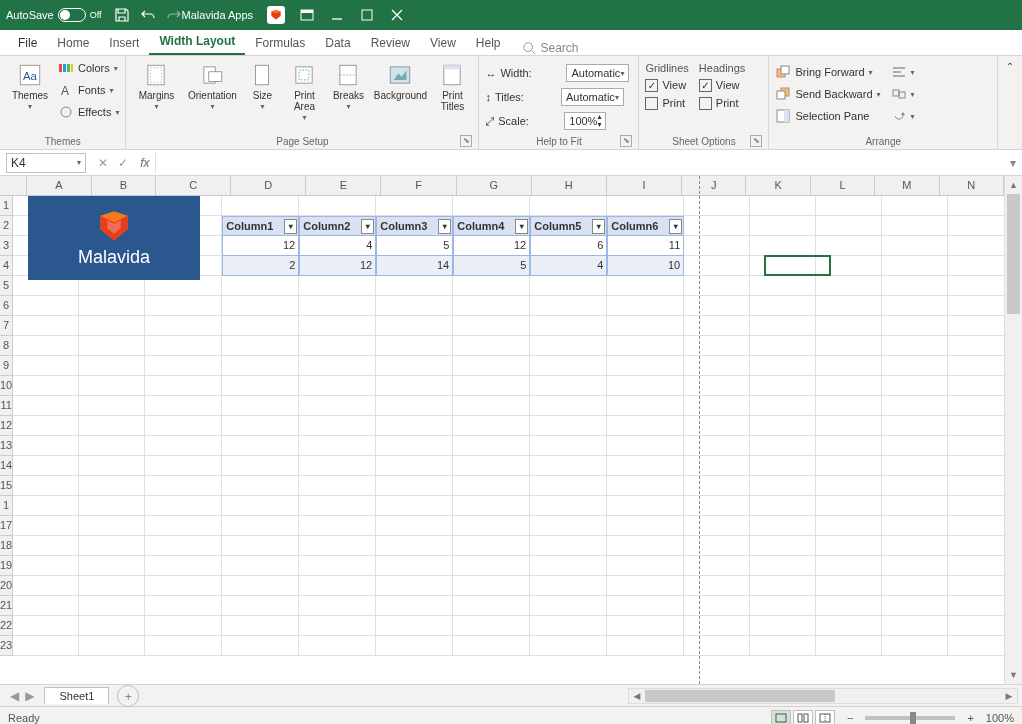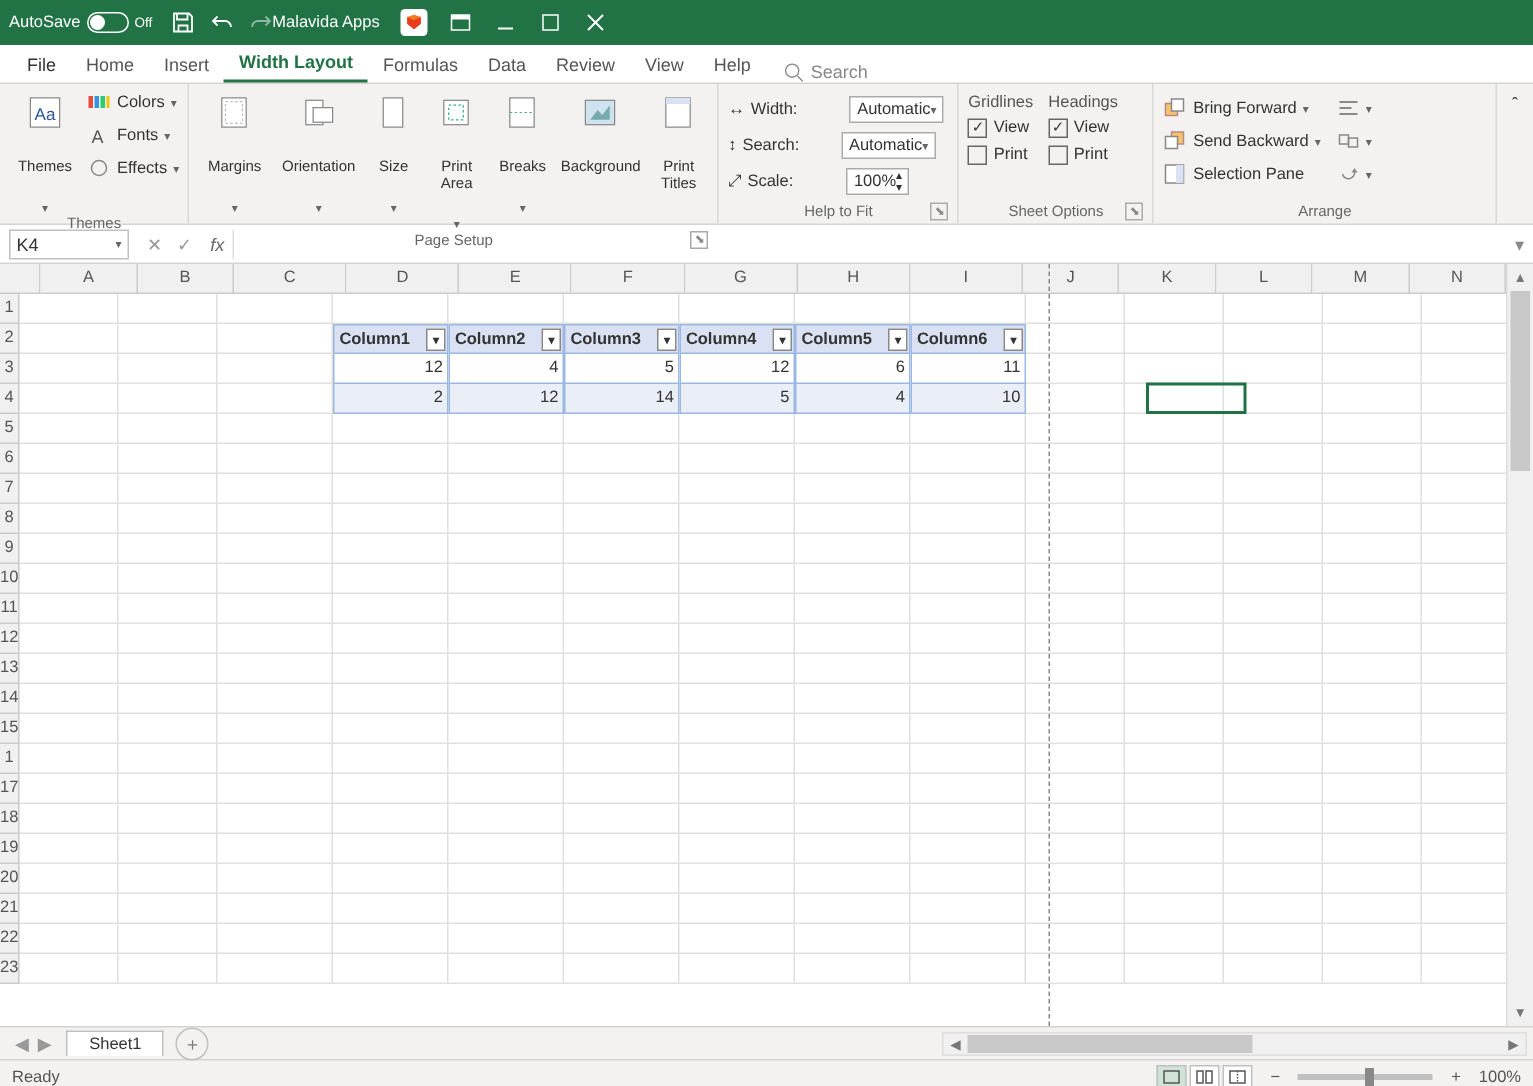--- a/index.html
+++ b/index.html
@@ -27,21 +27,21 @@
 .search-wrap { display:flex; align-items:center; gap:4px; color:#888; margin-left:12px; }
 .share-btn,.comments-btn { border:1px solid #c0c0c0; padding:3px 8px; font-size:12px; display:flex; gap:4px; align-items:center; cursor:pointer; background:#fff; }
 .share-btn { color:#217346; }
 
 
 .ribbon { height:94px; background:#f3f2f1; border-bottom:1px solid #d4d4d4; display:flex; }
 .group { border-right:1px solid #d8d8d8; display:flex; flex-direction:column; padding:2px 6px 1px; }
 .group-content { flex:1; display:flex; align-items:flex-start; gap:4px; }
 .group-label { text-align:center; font-size:10px; color:#666; padding-bottom:1px; position:relative; }
 .group-launcher { position:absolute; right:0; bottom:1px; width:12px; height:12px; border:1px solid #aaa; font-size:8px; line-height:10px; text-align:center; color:#888; cursor:pointer; }
-.vbtn { display:flex; flex-direction:column; align-items:center; width:48px; cursor:pointer; font-size:10px; line-height:11px; text-align:center; padding-top:4px;gap:16px; }
+.vbtn { display:flex; flex-direction:column; align-items:center; width:48px; cursor:pointer; font-size:10px; line-height:11px; text-align:center; padding-top:4px; }
 .vbtn svg { width:26px; height:26px; margin-bottom:2px; }
 .vstack { display:flex; flex-direction:column; gap:2px; font-size:11px; }
 .vstack-row { display:flex; align-items:center; gap:4px; cursor:pointer; height:20px; }
 .vstack-row svg { width:16px; height:16px; }
 .drop { font-size:8px; color:#666; }
 .sfit-row { display:grid; grid-template-columns:auto 62px auto; gap:4px; align-items:center; height:22px; font-size:11px; }
 .sfit-sel { border:1px solid #ababab; background:#fff; height:18px; font-size:11px; padding:0 4px; display:flex; align-items:center; justify-content:space-between; cursor:pointer; }
 .chk-row { display:flex; align-items:center; gap:4px; font-size:11px; height:18px; cursor:pointer; }
 .chk { width:13px; height:13px; border:1px solid #666; display:flex; align-items:center; justify-content:center; font-size:10px; }
 .chk.on::after { content:"✓"; color:#333; }
@@ -286,21 +286,21 @@
       <div class="sfit-row">
           <span>↔</span>
           <span style="font-size:11px">Width:</span>
           <div class="sfit-sel">
             <span>Automatic</span>
             <span class="drop">▾</span>
           </div>
         </div>
       <div class="sfit-row">
           <span>↕</span>
-          <span>Search:</span>
+          <span>Titles:</span>
           <div class="sfit-sel">
             <span>Automatic</span>
             <span class="drop">▾</span>
           </div>
         </div>
       <div class="sfit-row">
           <span>⤢</span>
           <span>Scale:</span>
           <div class="sfit-sel">
             <span>100%</span>
@@ -819,20 +819,28 @@
             <div class="cell" style="width:77px"></div>
             <div class="cell" style="width:77px"></div>
             <div class="cell" style="width:66px"></div>
             <div class="cell" style="width:66px"></div>
             <div class="cell" style="width:66px"></div>
             <div class="cell" style="width:66px"></div>
             <div class="cell" style="width:66px"></div>
           </div>
         </div>
     </div>
+    <div class="logo-box" style="left:28px;top:20px;">
+      <svg viewBox="0 0 32 32">
+          <path fill="#f5791f" d="M4 6l12-4 12 4v12l-12 10L4 18z"></path>
+          <path fill="#ea3b1d" d="M4 6l12 6 12-6v12l-12 10L4 18z"></path>
+          <path fill="#fff" d="M10 10l6 3 6-3v7l-6 5-6-5z" opacity=".25"></path>
+        </svg>
+      <div class="logo-text">Malavida</div>
+    </div>
     <div class="page-break" id="page-break" style="left: 699px;"></div>
     <div class="active-cell" id="active-cell" style="left: 764px; top: 79px; width: 67px; height: 21px;"></div>
   </div>
   <div class="vscroll">
     <div class="vs-btn">▲</div>
     <div class="vs-track">
         <div class="vs-thumb"></div>
       </div>
     <div class="vs-btn">▼</div>
   </div>

